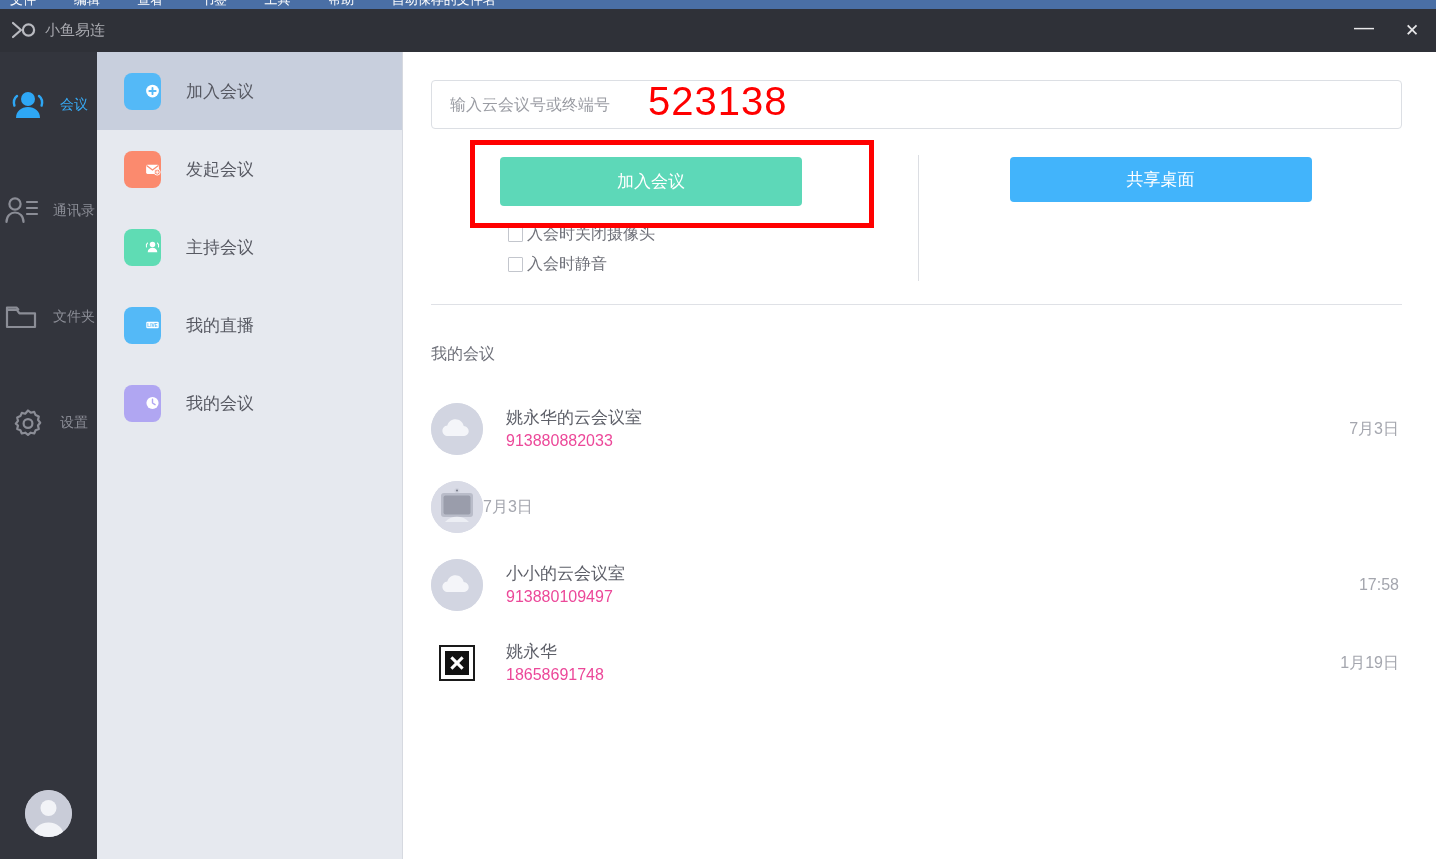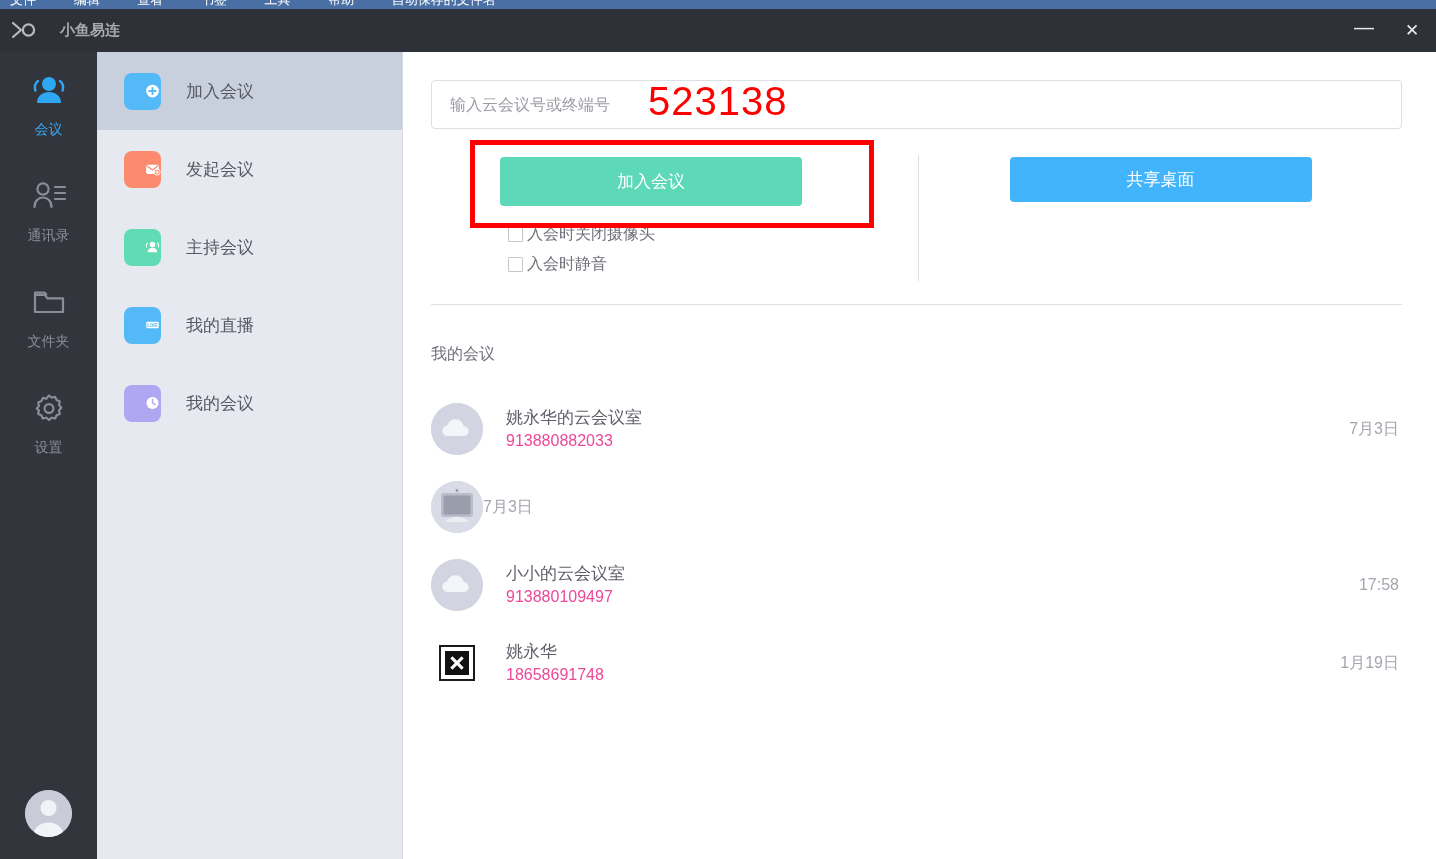--- a/index.html
+++ b/index.html
@@ -22,42 +22,42 @@
   }
   .bg-menubar .mtext span { margin-right: 34px; }
 
   
   .titlebar {
     position: absolute; left: 0; top: 9px; width: 1436px; height: 43px;
     background: #2f3138;
   }
   .logo-wrap {
     position: absolute; left: 12px; top: 11px;
-    display: flex; align-items: center; gap: 24px; font-weight: bold;
+    display: flex; align-items: center; gap: 9px;
   }
   .logo-mark { width: 24px; height: 20px; display: block; }
   .logo-text { font-size: 15px; color: #a9aab0; }
   .win-btns {
     position: absolute; right: 0; top: 0; height: 43px;
     display: flex; align-items: center;
   }
   .win-btn {
     width: 48px; height: 43px; display: flex; align-items: center;
     justify-content: center; cursor: pointer;
   }
   .win-btn .glyph { color: #e8e8ea; font-size: 17px; line-height: 1; }
   .win-btn.min .glyph { font-size: 20px; position: relative; top: -4px; }
 
   
   .rail {
     position: absolute; left: 0; top: 52px; width: 97px; height: 807px;
     background: #33353d;
   }
   .rail-item {
-    width: 97px; height: 106px; display: flex; flex-direction: column;
+    width: 97px; height: 106px; display: flex; flex-direction: row;
     align-items: center; justify-content: center; cursor: pointer; gap: 13px;
   }
   .rail-item .ricon { width: 38px; height: 36px; display: block; }
   .rail-item .rlabel { font-size: 14px; color: #8b8d96; }
   .rail-item.active .rlabel { color: #36a9f4; }
   .rail-avatar {
     position: absolute; left: 25px; bottom: 22px; width: 47px; height: 47px;
     border-radius: 50%; background: #cbcdd8; overflow: hidden; cursor: pointer;
   }
 

